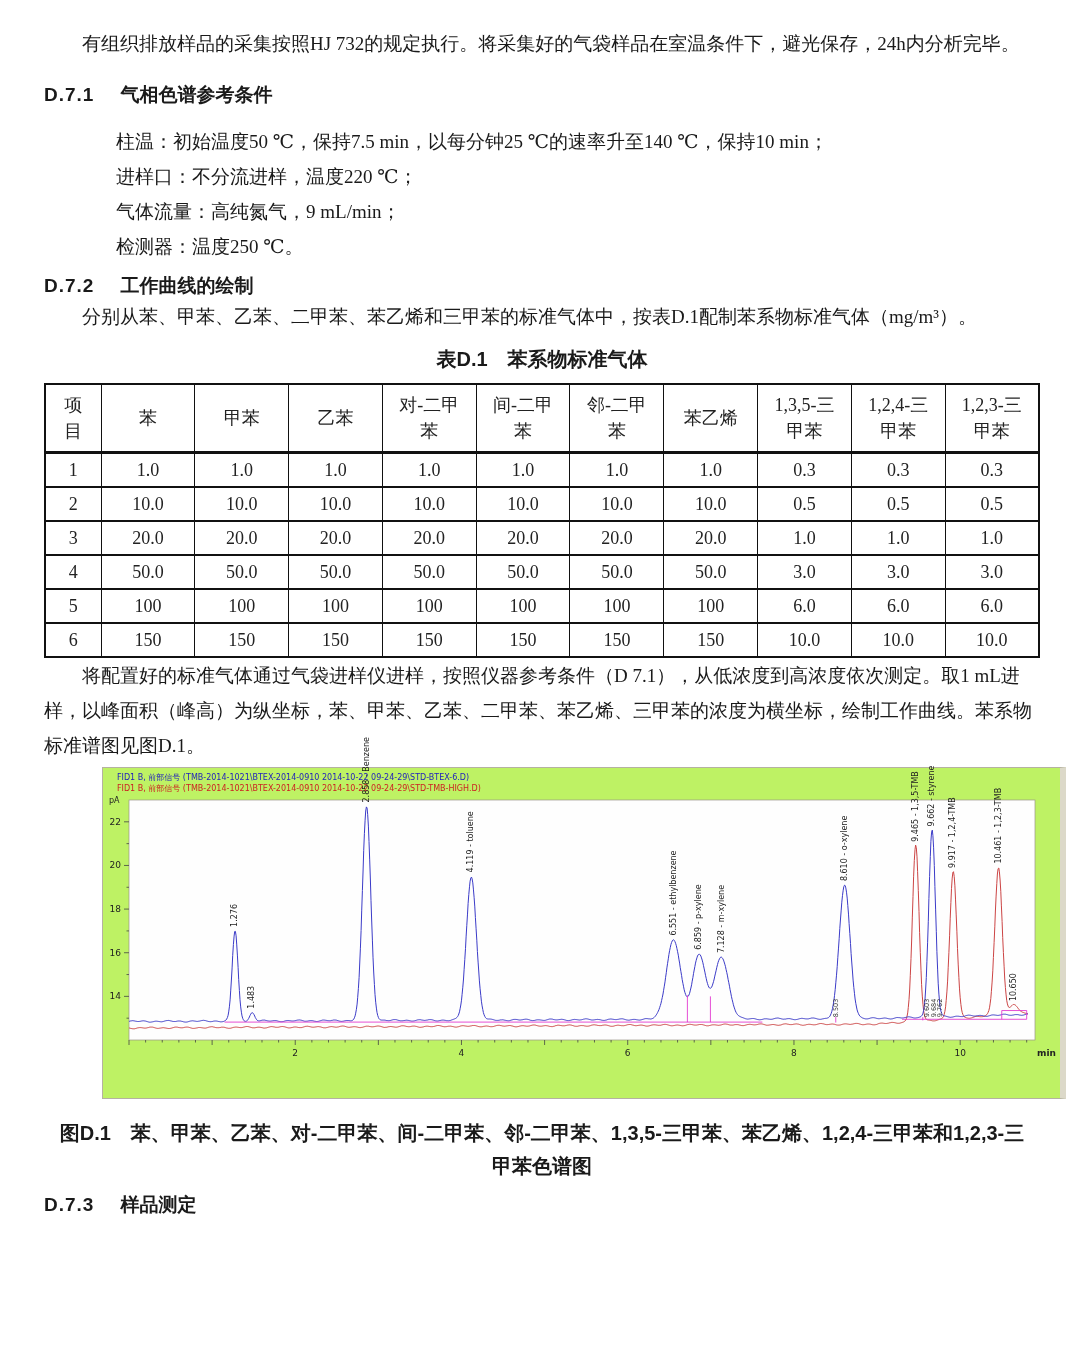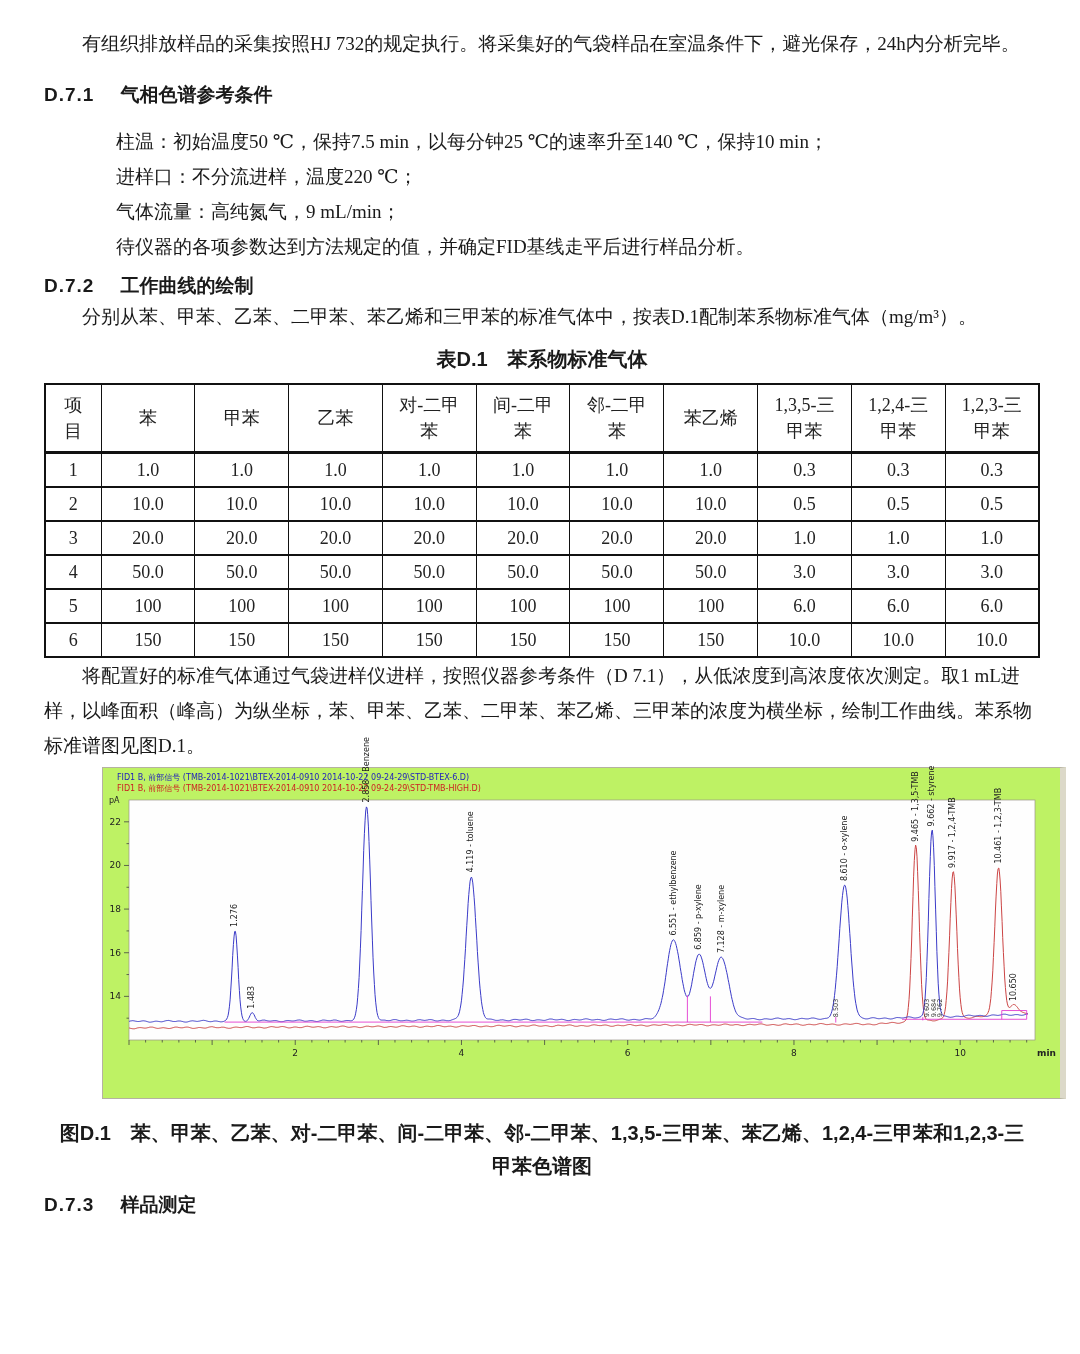--- a/index.html
+++ b/index.html
@@ -60,21 +60,21 @@
 
 
   <p class="heading h-d71">
     <span class="h-num">D.7.1</span><span>气相色谱参考条件</span>
   </p>
 
   <div class="cond-block">
     <p>柱温：初始温度50 ℃，保持7.5 min，以每分钟25 ℃的速率升至140 ℃，保持10 min；</p>
     <p>进样口：不分流进样，温度220 ℃；</p>
     <p>气体流量：高纯氮气，9 mL/min；</p>
-    <p>待仪器的各项参数达到方法规定的值，并确定FID基线走平后进行样品分析。</p>
+    <p>检测器：温度250 ℃。</p>
   </div>
 
   <p class="heading h-d72">
     <span class="h-num">D.7.2</span><span>工作曲线的绘制</span>
   </p>
 
   <p class="body-text indent p-d72">分别从苯、甲苯、乙苯、二甲苯、苯乙烯和三甲苯的标准气体中，按表D.1配制苯系物标准气体（mg/m³）。</p>
 
   <p class="table-caption">表D.1　苯系物标准气体</p>
 

